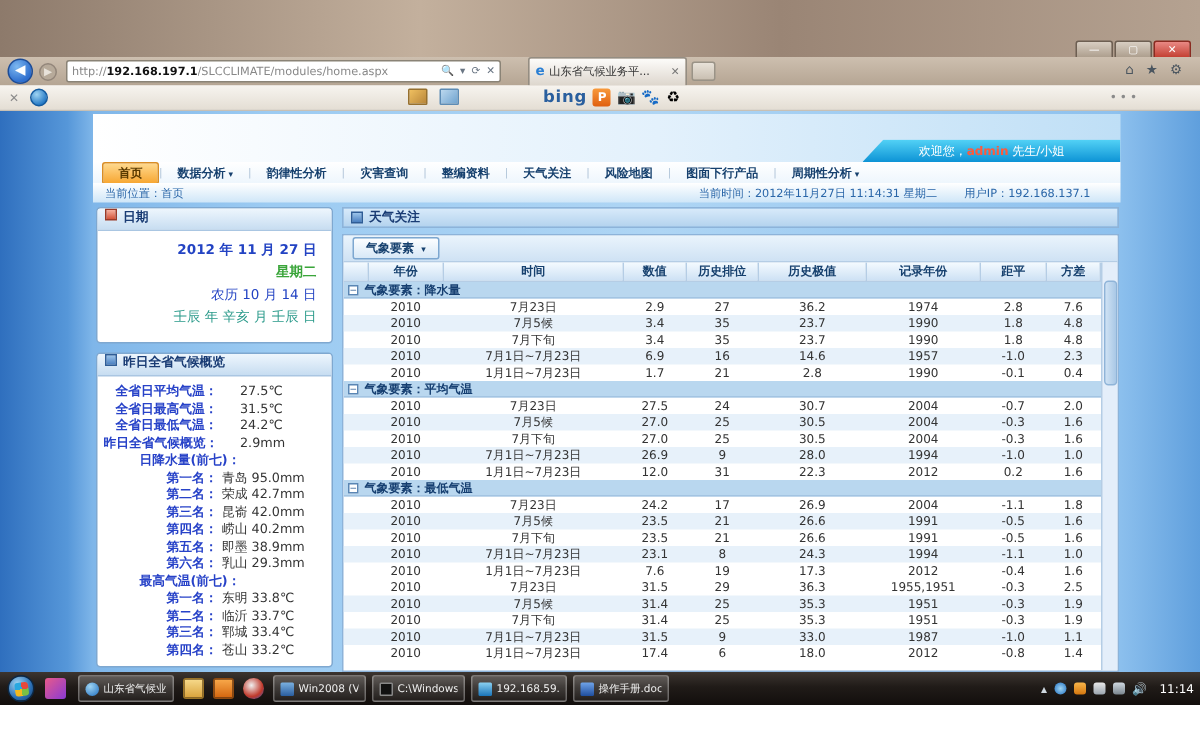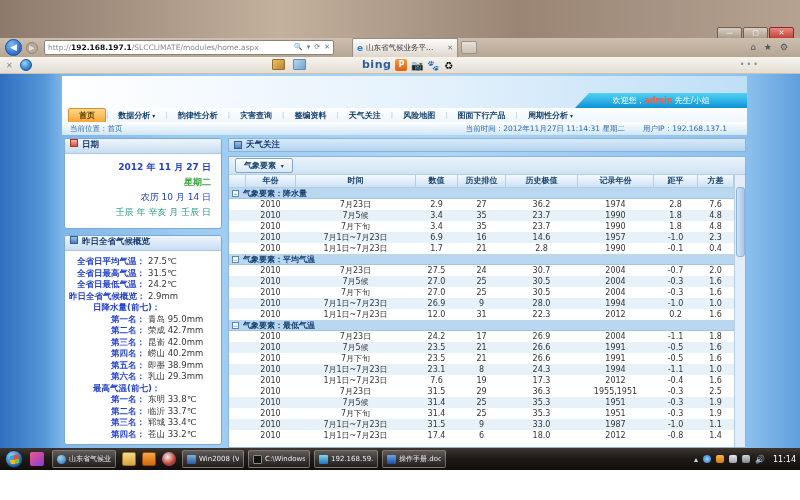--- a/index.html
+++ b/index.html
@@ -90,21 +90,21 @@
     display:flex; align-items:flex-start; padding:0 5px; gap:4px; }
   .panel-head .p-ico { width:8px; height:8px; background:linear-gradient(#f6b1a0,#d4543a); border:1px solid #9a3a28; }
   .panel-head .p-ico.grid { background:linear-gradient(#9cc4ea,#4a7fc0); border-color:#2f5d96; }
   .panel-title { font-size:8.5px; font-weight:bold; color:#1a3c74; }
   #date-body { padding:6px 10px 8px 6px; text-align:right; font-size:9px; line-height:15px; }
   .d-main { color:#2343c3; font-weight:bold; }
   .d-week { color:#3aa53a; font-weight:bold; }
   .d-lunar { color:#2343c3; }
   .d-ganzhi { color:#2a9a8a; }
   #ov-body { padding:5px 4px 4px 4px; font-size:8.5px; line-height:11.5px; white-space:nowrap; }
-  .stat-row { display:flex; }
+  .stat-row { display:flex;gap:12px; }
   .stat-label { color:#2742c8; font-weight:bold; width:76px; text-align:right; }
   .stat-value { color:#333; margin-left:3px; }
   .sec-head { color:#2742c8; font-weight:bold; margin-left:24px; }
   .rank-row { display:flex; }
   .rank-label { color:#2742c8; font-weight:bold; width:76px; text-align:right; }
   .rank-value { color:#333; margin-left:3px; }
 
   
   #main { position:absolute; top:64px; left:228px; width:518px; height:310px; }
   #main-head { height:14px; background:linear-gradient(#d8eafa,#b4d3ee); border:1px solid #8db3d9;

